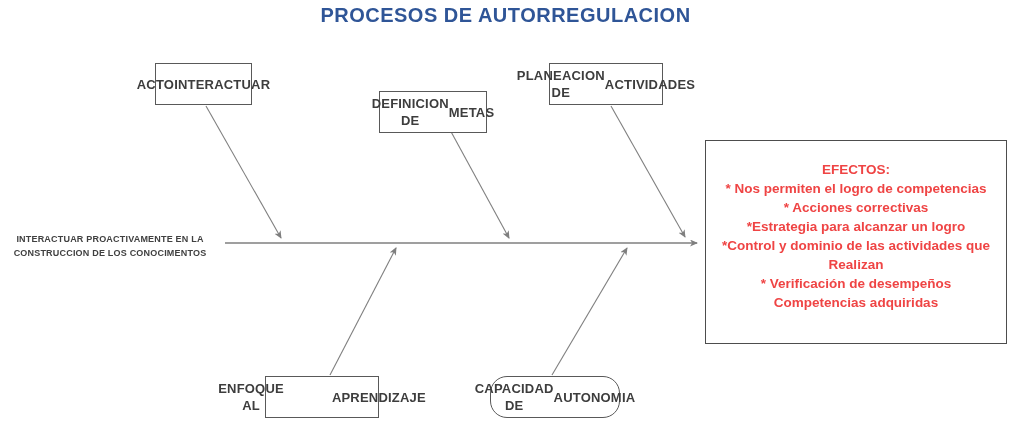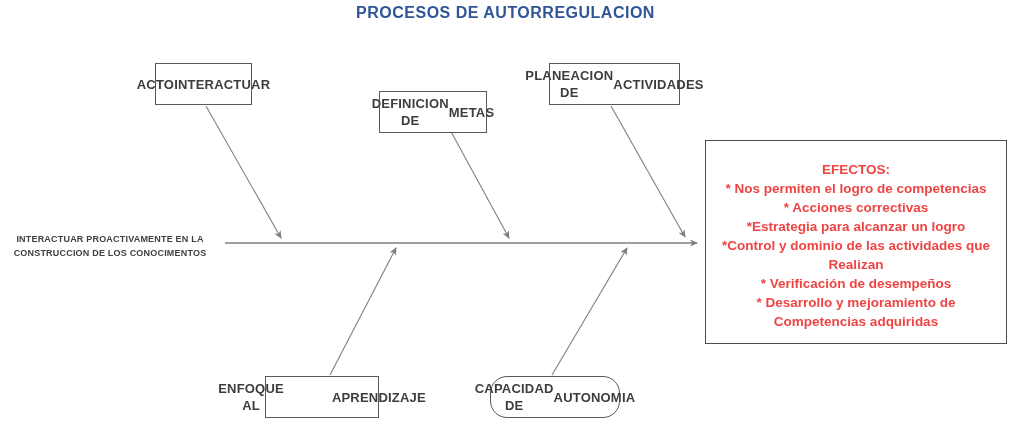--- a/index.html
+++ b/index.html
@@ -10,21 +10,21 @@
     position: relative; overflow: hidden;
   }
   .canvas {
     position: absolute; left: 0; top: 0;
     width: 1011px; height: 431px;
     background: #ffffff;
   }
   .title {
     position: absolute; left: 0; top: 4px; width: 1011px;
     text-align: center;
-    font-size: 16px; font-weight: bold;
+    font-size: 20px; font-weight: bold;
     letter-spacing: 0.5px;
     color: #2F5597;
   }
   .lines-svg {
     position: absolute; left: 0; top: 0;
     width: 1011px; height: 431px;
   }
   .cause-box {
     position: absolute;
     background: #ffffff;
@@ -32,21 +32,21 @@
     display: flex; flex-direction: row;
     align-items: center; justify-content: center;
     text-align: center;
     font-size: 13px; font-weight: bold;
     line-height: 17px;
     color: #3d3d3d;
     letter-spacing: 0.2px;
   }
   .box-acto       { left: 155px; top: 63px;  width: 97px;  height: 42px; }
   .box-definicion { left: 379px; top: 63px;  width: 108px; height: 42px; margin-top: 28px; }
-  .box-planeacion { left: 549px; top: 63px;  width: 131px; height: 42px; }
+  .box-planeacion { left: 549px; top: 63px;  width: 114px; height: 42px; }
   .box-enfoque    { left: 265px; top: 376px; width: 114px; height: 42px; gap: 48px; }
   .box-capacidad  { left: 490px; top: 376px; width: 130px; height: 42px; border-radius: 17px; }
   .problem-label {
     position: absolute; left: 10px; top: 232px; width: 200px;
     text-align: center;
     font-size: 9px; font-weight: bold;
     line-height: 14px;
     letter-spacing: 0.2px;
     color: #404040;
   }
@@ -119,17 +119,16 @@
   </div>
 
   <div class="effects-box">
     <div class="effects-title">EFECTOS:</div>
     <div class="effects-line">* Nos permiten el logro de competencias</div>
     <div class="effects-line">* Acciones correctivas</div>
     <div class="effects-line">*Estrategia para alcanzar un logro</div>
     <div class="effects-line">*Control y dominio de las actividades que</div>
     <div class="effects-line">Realizan</div>
     <div class="effects-line">* Verificación de desempeños</div>
-    <div class="effects-line">* Desarrollo y mejoramiento de</div>
     <div class="effects-line">Competencias adquiridas</div>
   </div>
 
 </div>
 
 </body></html>

